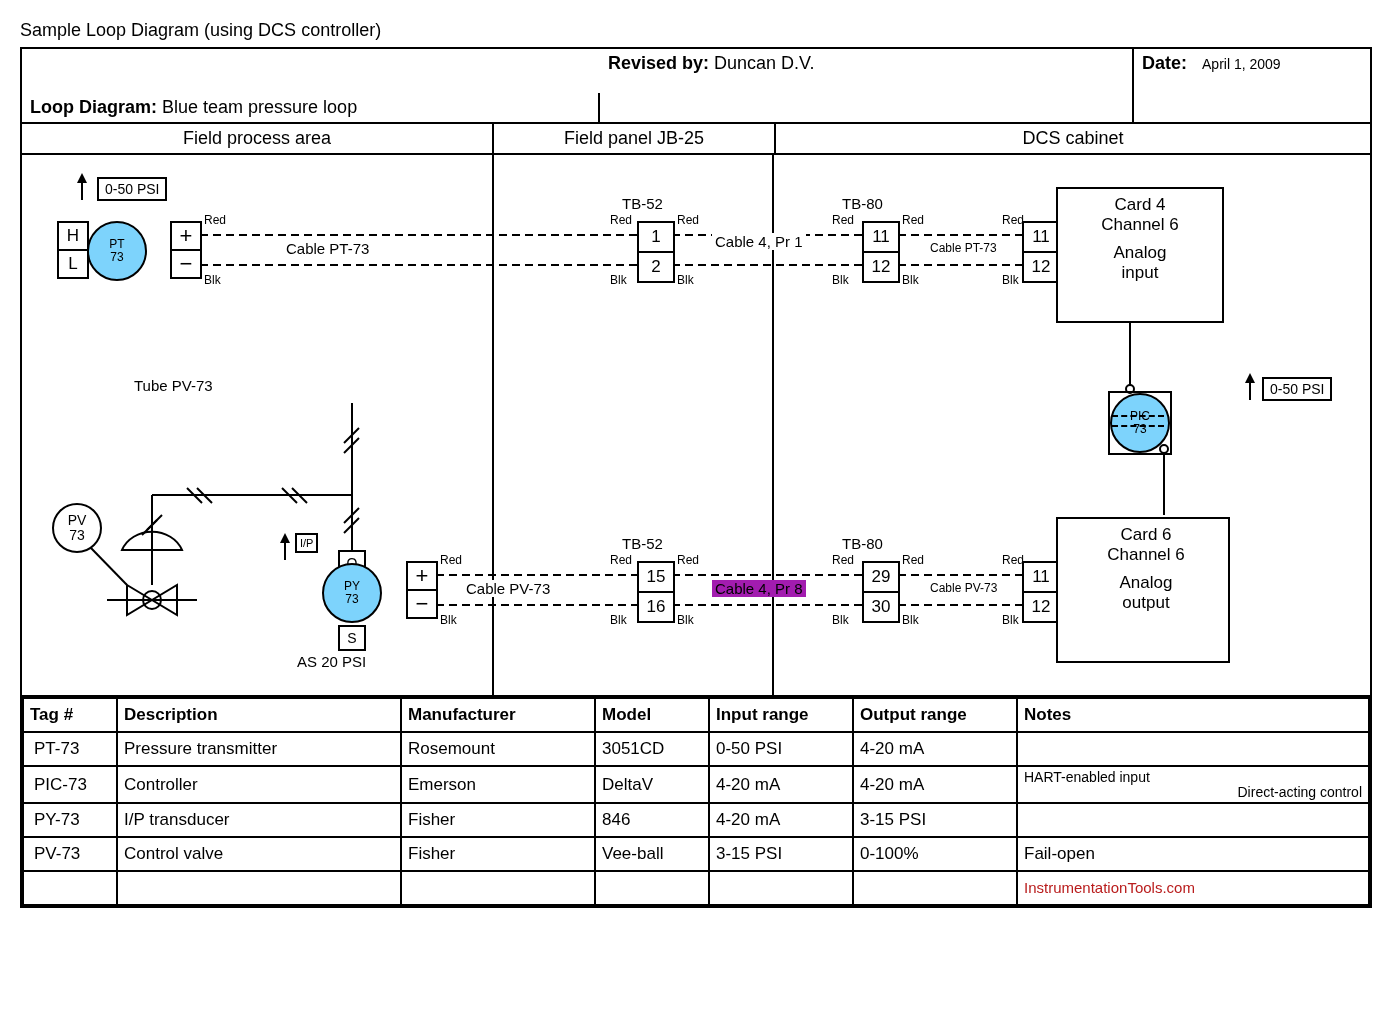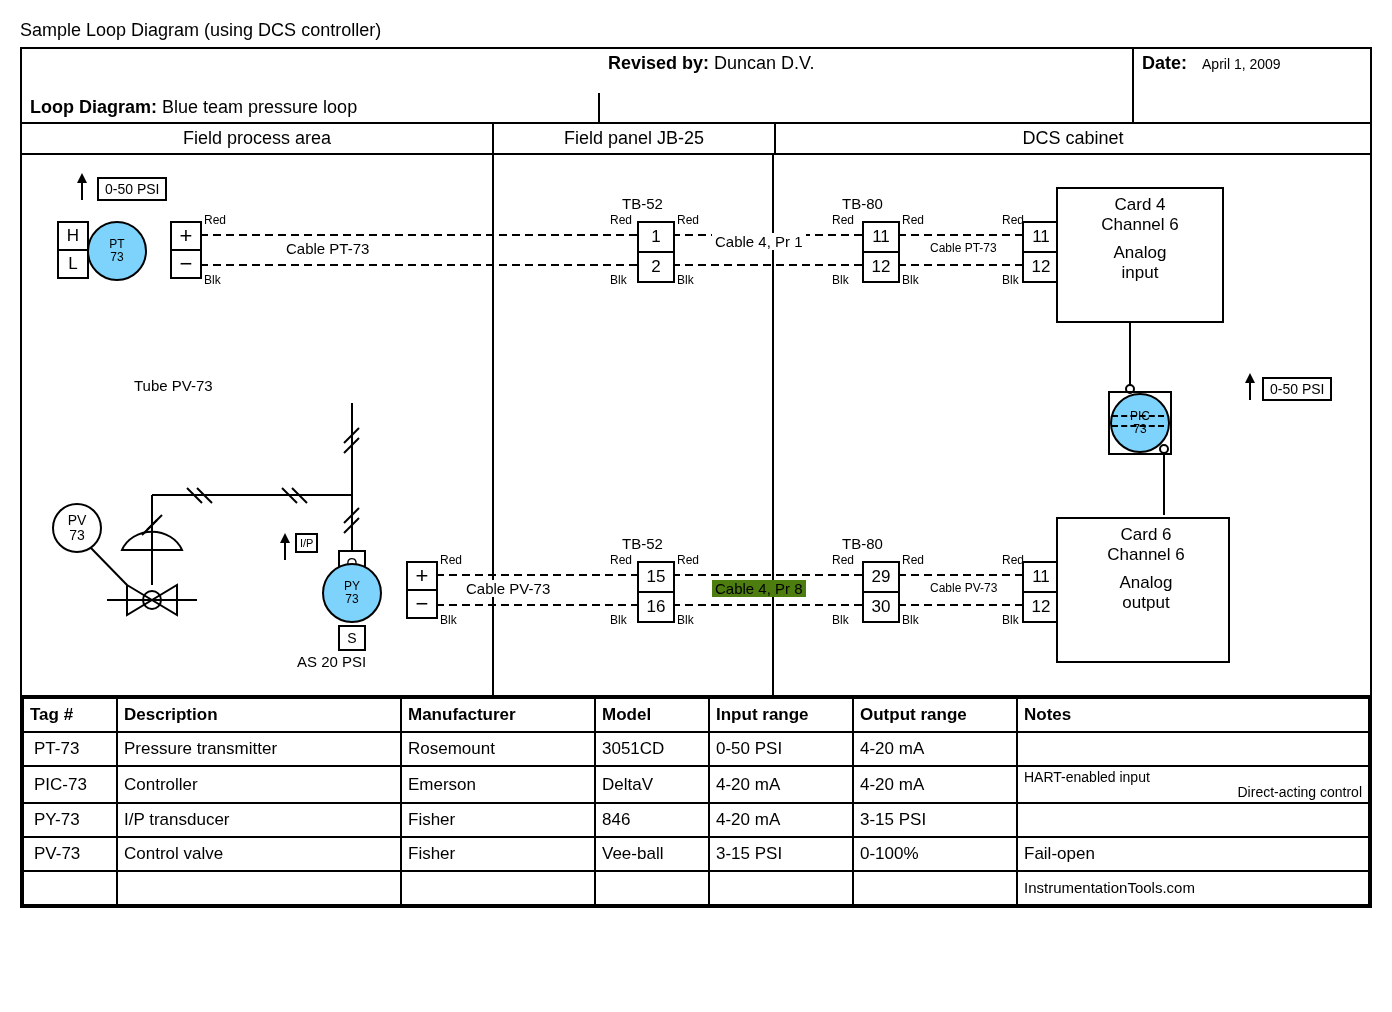--- a/index.html
+++ b/index.html
@@ -46,21 +46,21 @@
   .rangebox { border:2px solid #000; padding:2px 6px; background:#fff; font-size:14px;}
   svg { position:absolute; top:0; left:0; }
   
   table.dt { border-collapse: collapse; width: 100%; }
   table.dt th, table.dt td { border: 2px solid #000; padding: 3px 6px; font-size: 17px; text-align:left; height:26px;}
   table.dt th { font-weight: bold; }
   table.dt td.left { text-align:left; padding-left:10px;}
   .notes-split { display:flex; flex-direction:column; font-size:14px; line-height:1.05;}
   .notes-split span:first-child{align-self:flex-start;}
   .notes-split span:last-child{align-self:flex-end;}
-  .watermark { color:#000000; font-size:15px;}
+  .watermark { color:#b91c1c; font-size:15px;}
 </style>
 </head>
 <body>
 
 <div class="page-title">Sample Loop Diagram (using DCS controller)</div>
 
 <div class="outer">
 
   <div class="title-row">
     <div class="title-cell t1">
@@ -221,21 +221,21 @@
     <div class="abs lbl" style="left:275px; top:498px">AS 20 PSI</div>
     <div class="abs lbl" style="left:440px; top:425px; background:#fff; padding:0 4px;">Cable PV-73</div>
 
     <div class="abs lbl" style="left:600px; top:380px">TB-52</div>
     <div class="abs small" style="left:588px; top:398px">Red</div>
     <div class="abs small" style="left:655px; top:398px">Red</div>
     <div class="abs small" style="left:588px; top:458px">Blk</div>
     <div class="abs small" style="left:655px; top:458px">Blk</div>
     <div class="abs term" style="left:615px; top:406px">15</div>
     <div class="abs term" style="left:615px; top:436px">16</div>
-    <div class="abs lbl" style="left:690px; top:425px; background:#4d7c0f; padding:0 3px;">Cable 4, Pr 8</div>
+    <div class="abs lbl" style="left:690px; top:425px; background:#a21caf; padding:0 3px;">Cable 4, Pr 8</div>
 
     <div class="abs lbl" style="left:820px; top:380px">TB-80</div>
     <div class="abs small" style="left:810px; top:398px">Red</div>
     <div class="abs small" style="left:880px; top:398px">Red</div>
     <div class="abs small" style="left:810px; top:458px">Blk</div>
     <div class="abs small" style="left:880px; top:458px">Blk</div>
     <div class="abs term" style="left:840px; top:406px">29</div>
     <div class="abs term" style="left:840px; top:436px">30</div>
     <div class="abs small" style="left:905px; top:426px; background:#fff; padding:0 3px;">Cable PV-73</div>
     <div class="abs small" style="left:980px; top:398px">Red</div>

